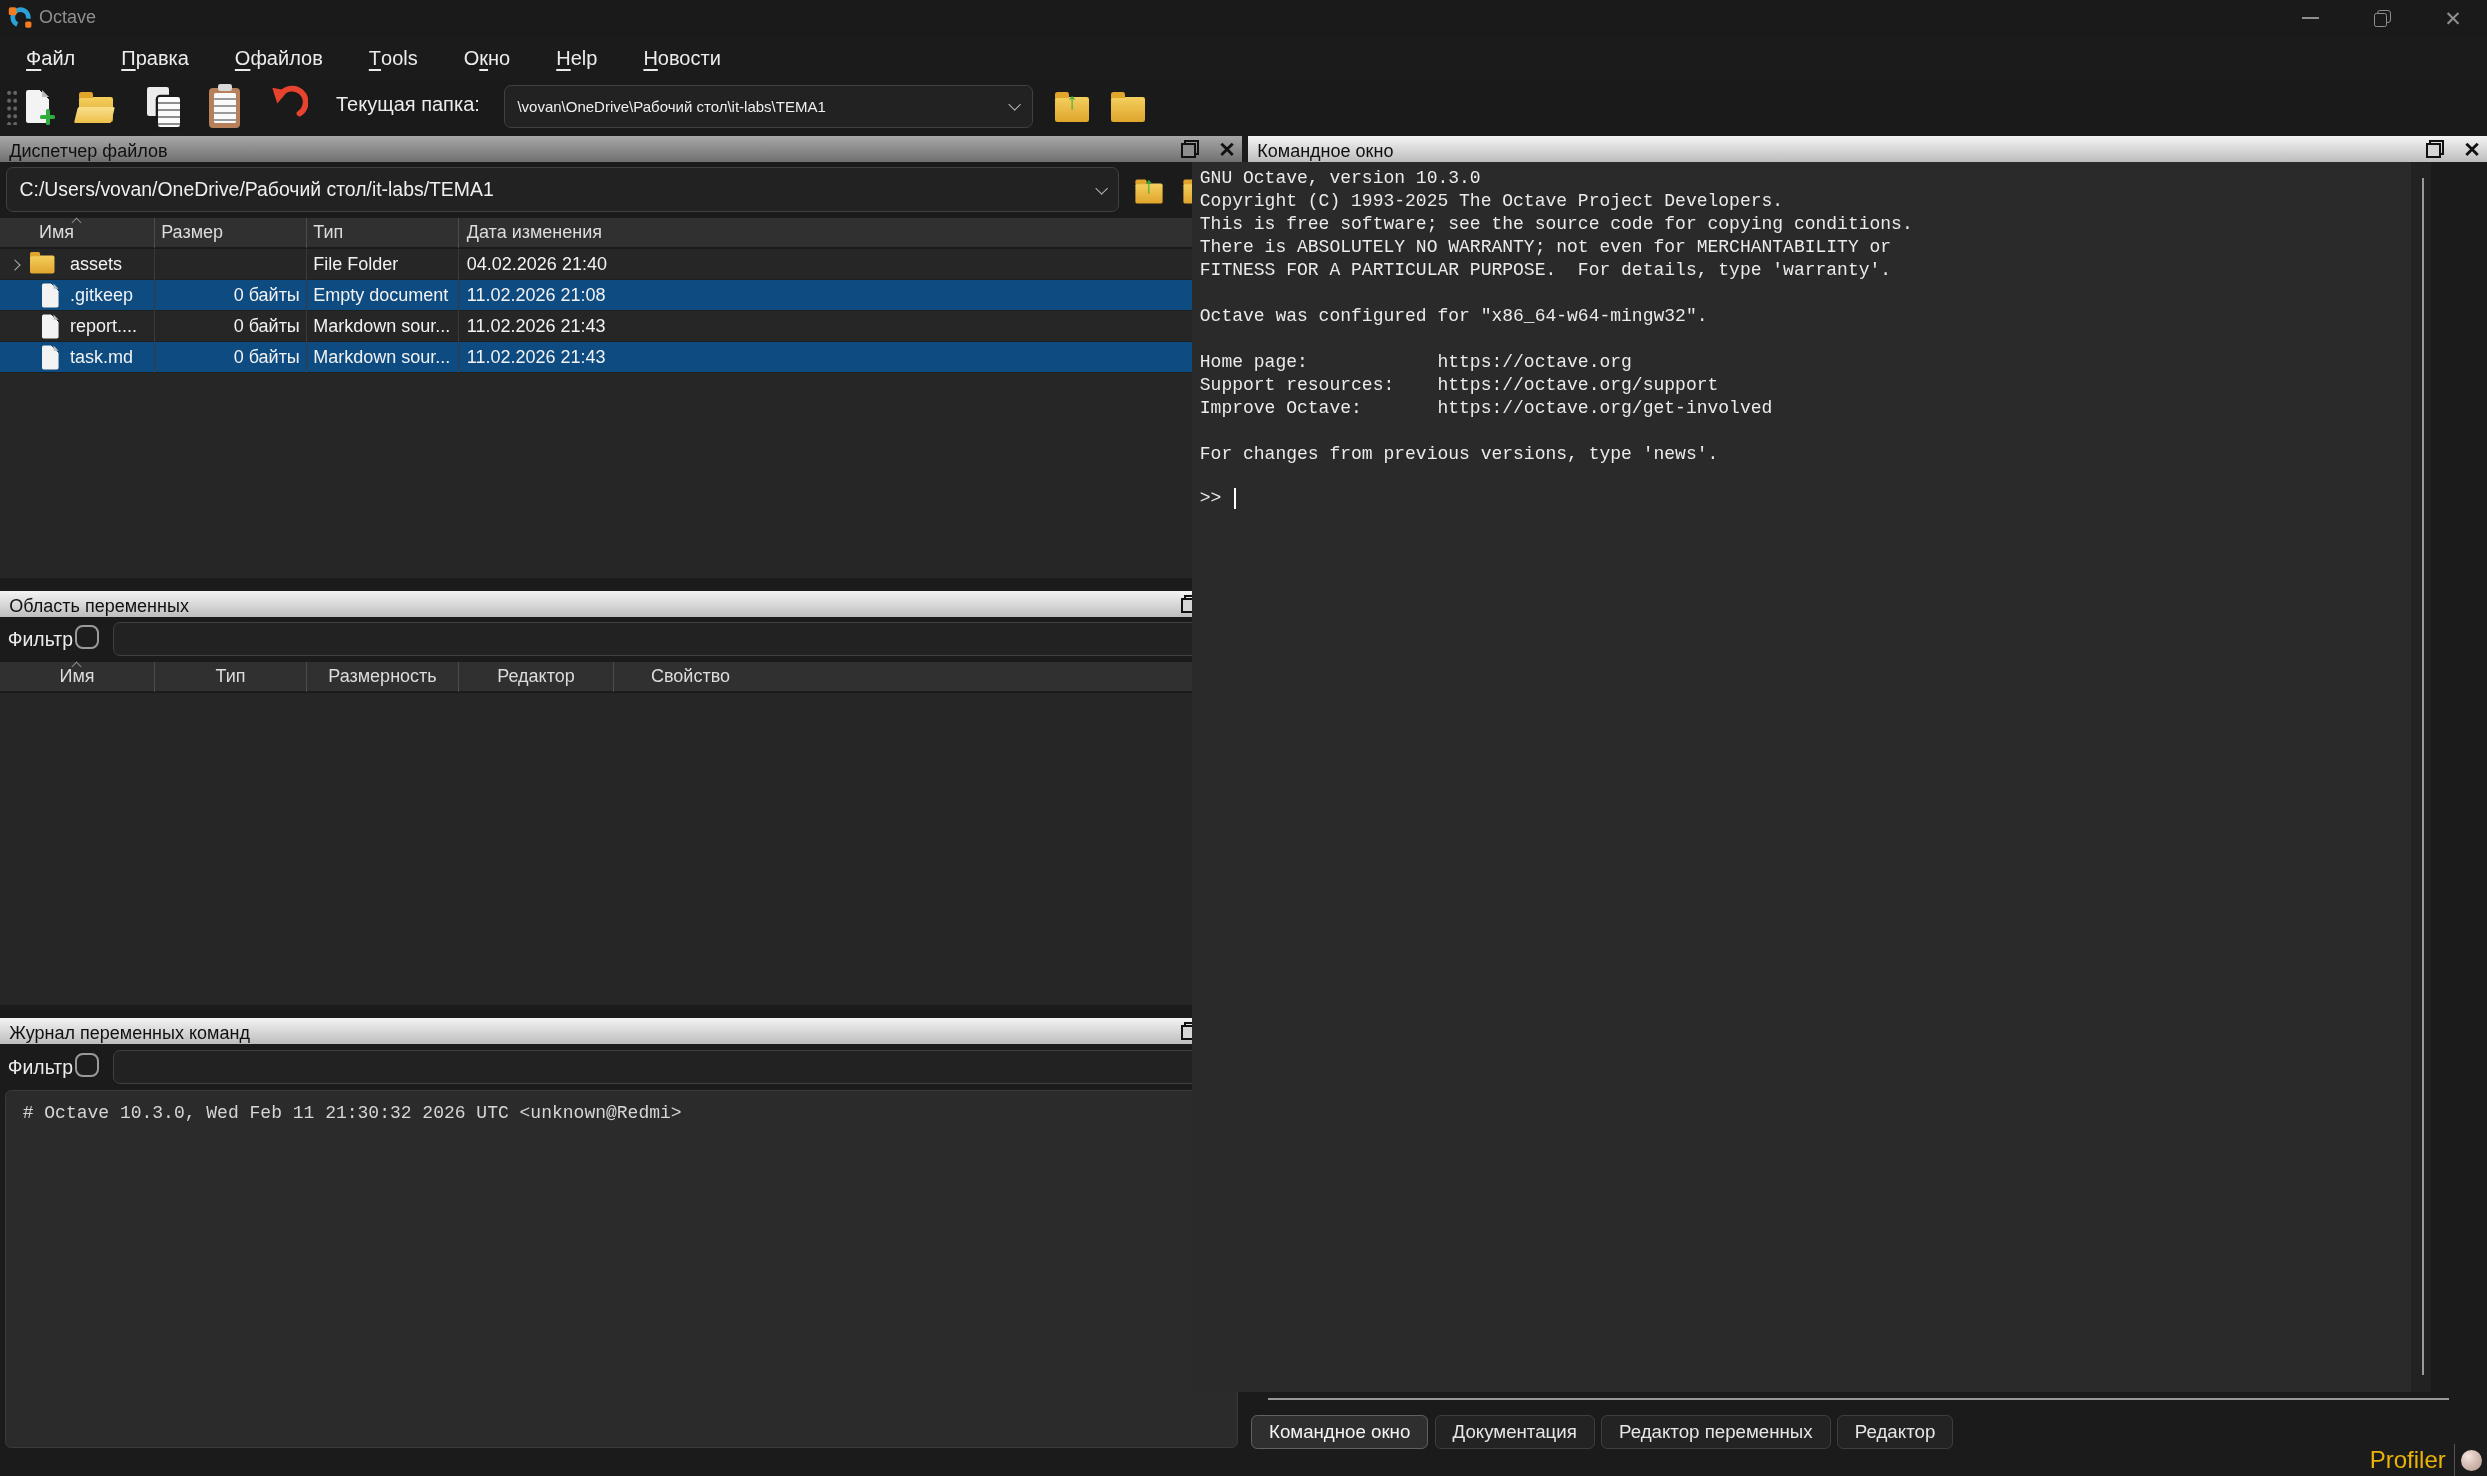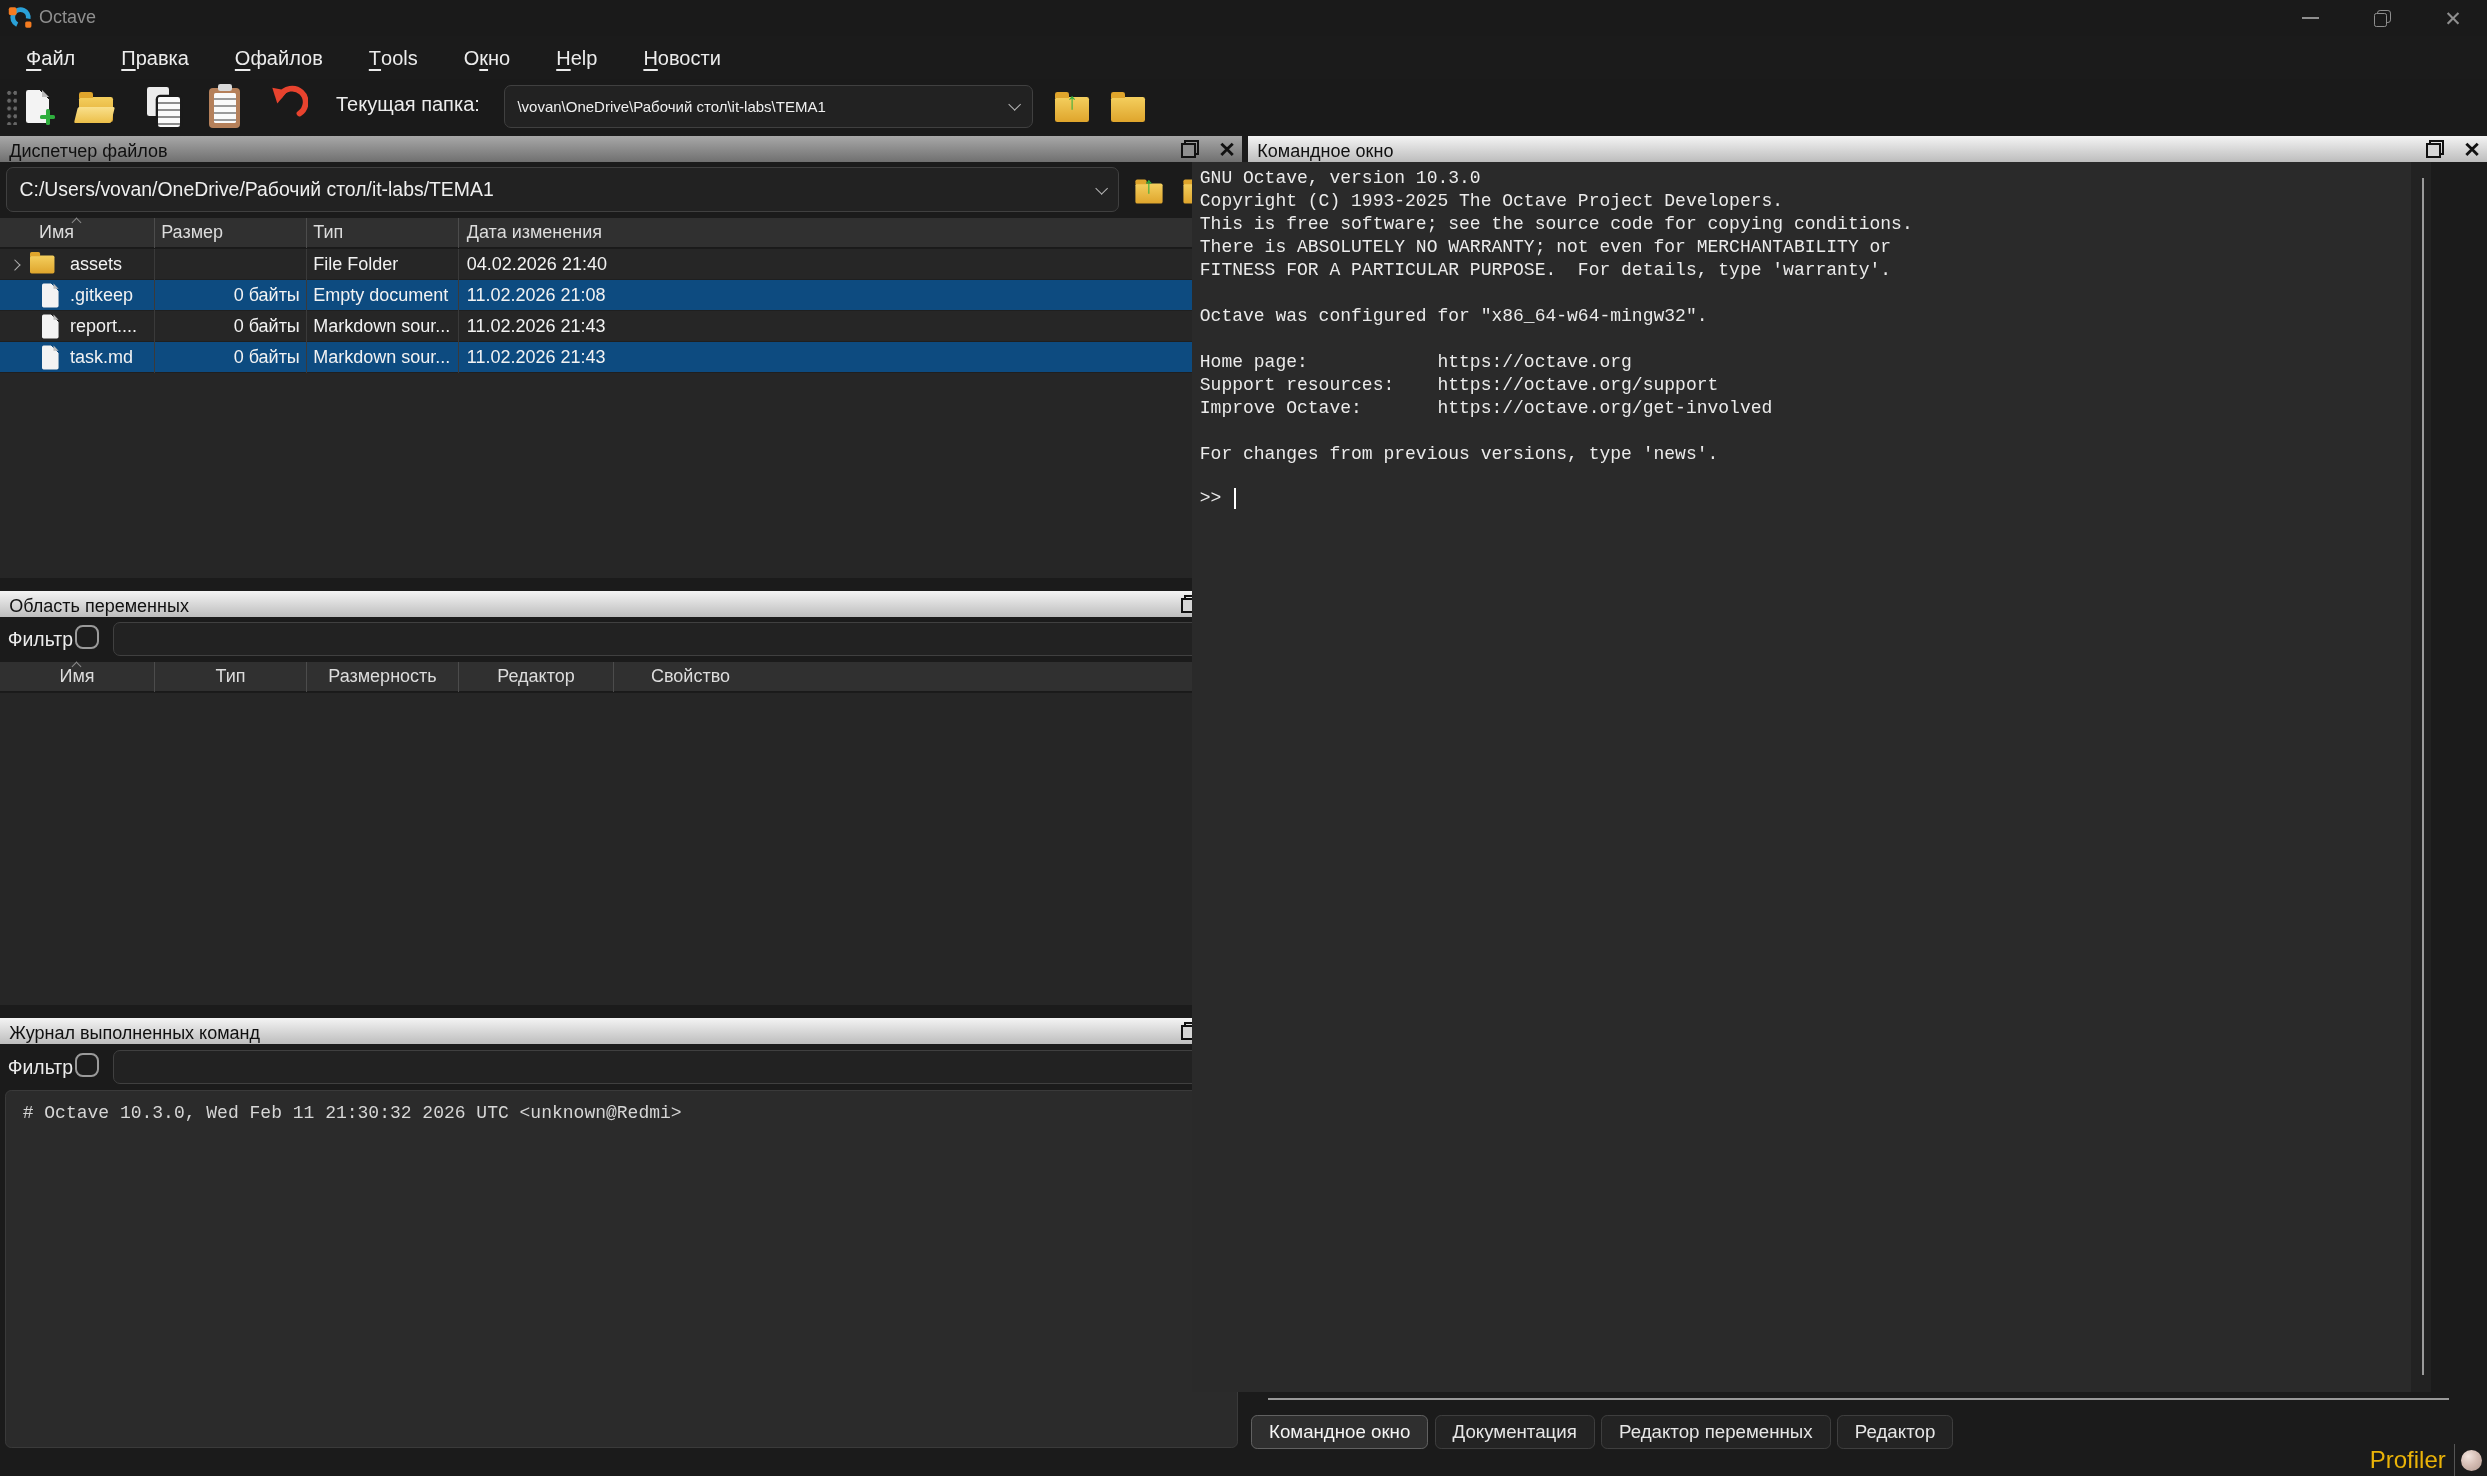--- a/index.html
+++ b/index.html
@@ -318,21 +318,21 @@
   <span class="sort-up"></span>
   <div class="th th-c" style="left:0;width:155px;">Имя</div>
   <div class="th th-c" style="left:155px;width:152px;">Тип</div>
   <div class="th th-c" style="left:307px;width:152px;">Размерность</div>
   <div class="th th-c" style="left:459px;width:155px;">Редактор</div>
   <div class="th" style="left:614px;width:628px;padding-left:37px;border-right:none;">Свойство</div>
 </div>
 <div id="ws-body"></div>
 
 <div class="ptitle" id="hist-title">
-  <span>Журнал выполненных команд</span>
+  <span>Журнал переменных команд</span>
   <span class="pt-icons">
     <span class="undock"></span>
     <span class="close-x">✕</span>
   </span>
 </div>
 <div class="filter-row" id="hist-filter">
   <span class="filter-label">Фильтр</span>
   <span class="checkbox"></span>
   <div class="combo filter-combo" style="position:absolute;top:4.7px;">
     <span class="chev-down"></span>

